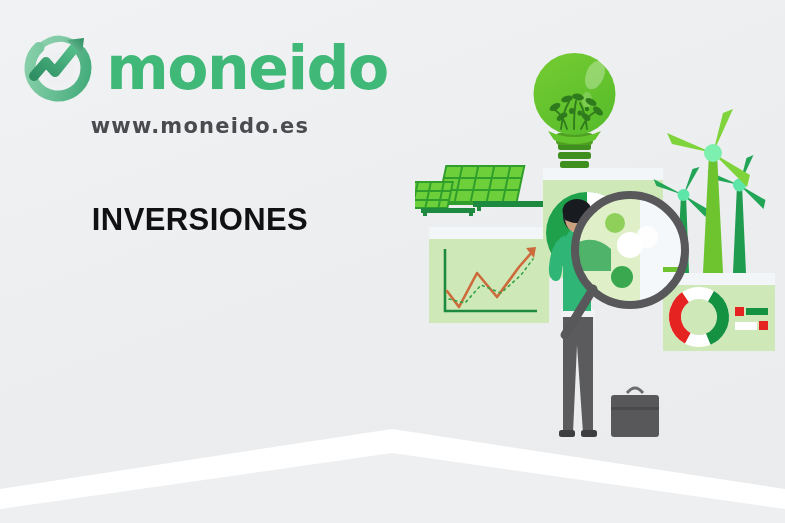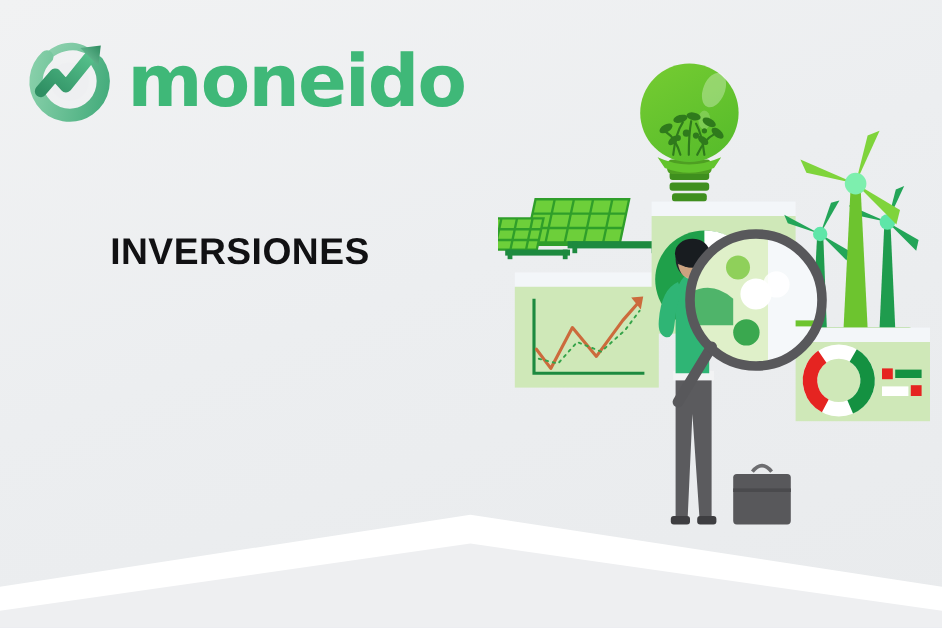--- a/index.html
+++ b/index.html
@@ -24,21 +24,21 @@
     letter-spacing:-1.5px;line-height:1;
     font-family:"DejaVu Sans","Liberation Sans",sans-serif;
   }
   #site-url{
     text-align:center;margin-top:4px;
     font-size:21px;font-weight:700;color:#4b4b4f;
     letter-spacing:1.2px;
     font-family:"DejaVu Sans","Liberation Sans",sans-serif;
   }
   #headline{
-    position:absolute;left:0;top:190px;width:400px;
+    position:absolute;left:0;top:200px;width:400px;
     text-align:center;color:#111113;
     font-size:31px;font-weight:700;line-height:1.32;
     letter-spacing:0.4px;
   }
   #headline .ln{display:block;}
 
   
   #illustration{position:absolute;left:415px;top:45px;width:370px;height:410px;}
   #illustration svg{display:block;width:370px;height:410px;}
 
@@ -75,20 +75,21 @@
         <circle cx="46" cy="42" r="28" fill="none" stroke="url(#lgA)" stroke-width="11" stroke-linecap="round" stroke-dasharray="128 60" transform="rotate(-35 46 42)"></circle>
 
         <circle cx="46" cy="42" r="16" fill="#eeeff1"></circle>
 
         <path d="M22 50 L34 36 L43 46 L64 20" fill="none" stroke="url(#lgB)" stroke-width="10" stroke-linejoin="round" stroke-linecap="round"></path>
         <path d="M55 14 L72 12 L70 29 Z" fill="url(#lgC)"></path>
       </svg>
       <span id="wordmark">moneido</span>
     </div>
 
+    <div id="site-url">www.moneido.es</div>
   </div>
 
   <div id="headline">
     <span class="ln">INVERSIONES</span>
   </div>
 
   <div id="illustration">
     <svg viewBox="0 0 370 410">
       <defs>
         <clipPath id="clipPie">

